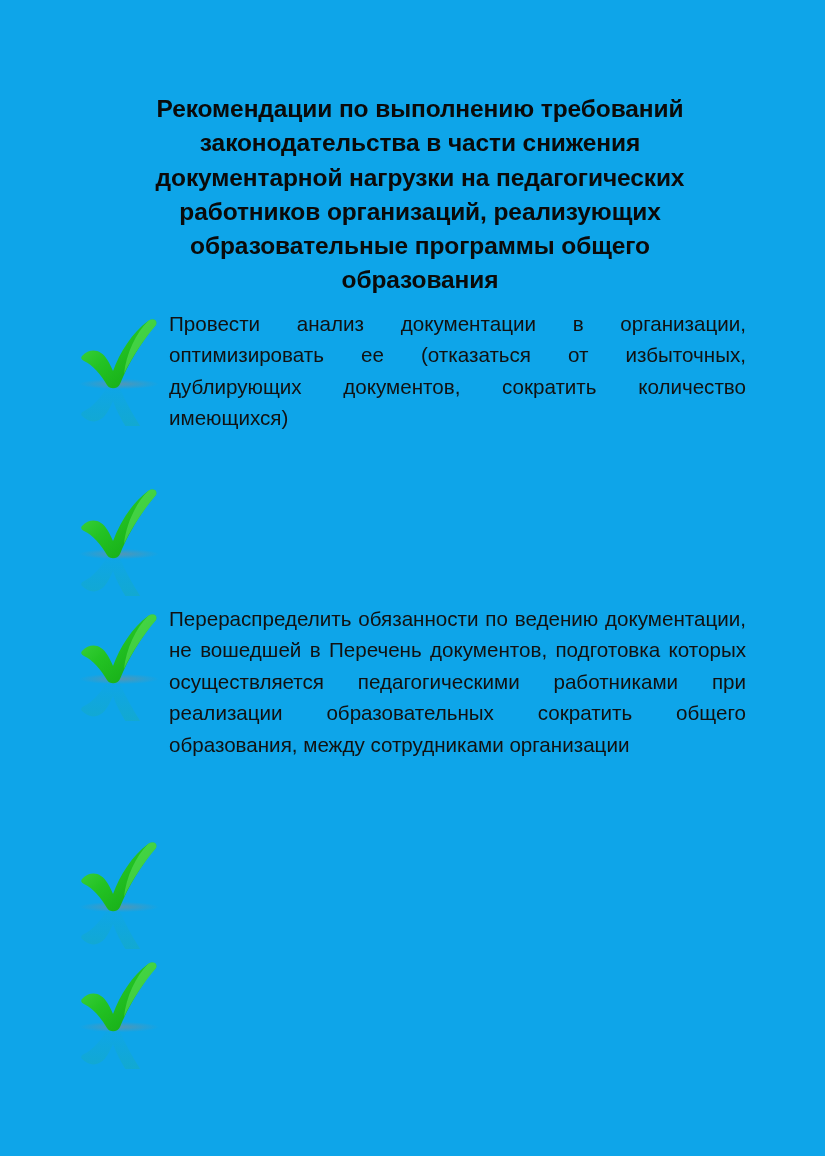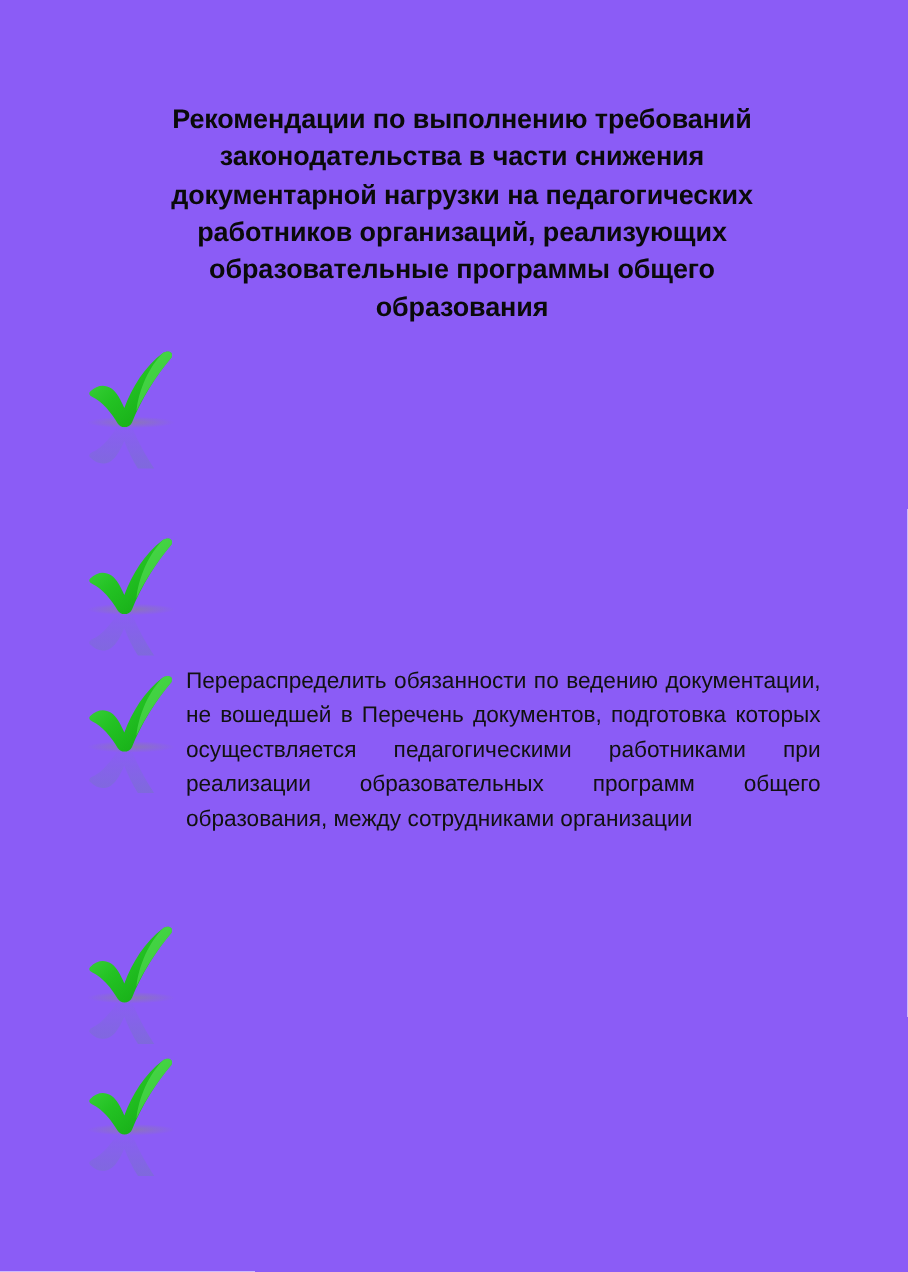--- a/index.html
+++ b/index.html
@@ -17,21 +17,21 @@
     color: #000000;
     -webkit-font-smoothing: antialiased;
   }
 
   .page {
     position: absolute;
     left: 0;
     top: 0;
     width: 825px;
     height: 1156px;
-    background: #8b5cf6;
+    background: #0ea5e9;
   }
 
   
   .title-block {
     position: absolute;
     left: 110px;
     top: 92px;
     width: 620px;
   }
   .doc-title {
@@ -127,20 +127,21 @@
           <ellipse cx="47" cy="70" rx="40" ry="5.2" fill="url(#s1)"></ellipse>
           <g transform="translate(0,0)">
             <path d="M10,42 C16,36 23,35 29,39 C34,42 38,50 41,57 C48,38 60,19 76,7 C81,4 86,6 84,11 C70,27 56,50 48,70 C46,75 38,76 35,71 C29,61 21,51 12,47 C9,45.5 8.5,43.5 10,42 Z" fill="url(#g1a)"></path>
             <path d="M76,7 C81,4 86,6 84,11 C72,25 60,43 52,60 C54,40 64,19 76,7 Z" fill="#5fe25f" opacity="0.55"></path>
           </g>
           <g transform="translate(0,144) scale(1,-1)" opacity="0.5">
             <path d="M10,42 C16,36 23,35 29,39 C34,42 38,50 41,57 C48,38 60,19 76,7 C81,4 86,6 84,11 C70,27 56,50 48,70 C46,75 38,76 35,71 C29,61 21,51 12,47 C9,45.5 8.5,43.5 10,42 Z" fill="url(#g1b)"></path>
           </g>
         </svg>
       </div>
+      <p class="item-text">Провести анализ документации в организации, оптимизировать ее (отказаться от избыточных, дублирующих документов, сократить количество имеющихся)</p>
     </div>
 
     <div class="item item-2">
       <div class="check-cell">
         <svg viewBox="0 0 96 112" xmlns="http://www.w3.org/2000/svg" aria-hidden="true">
           <defs>
             <linearGradient id="g2a" x1="0" y1="0" x2="1" y2="1">
               <stop offset="0" stop-color="#49d94a"></stop>
               <stop offset="0.45" stop-color="#23c223"></stop>
               <stop offset="1" stop-color="#11a411"></stop>
@@ -183,21 +184,21 @@
             </radialGradient>
           </defs>
           <ellipse cx="47" cy="70" rx="40" ry="5.2" fill="url(#s3)"></ellipse>
           <path d="M10,42 C16,36 23,35 29,39 C34,42 38,50 41,57 C48,38 60,19 76,7 C81,4 86,6 84,11 C70,27 56,50 48,70 C46,75 38,76 35,71 C29,61 21,51 12,47 C9,45.5 8.5,43.5 10,42 Z" fill="url(#g3a)"></path>
           <path d="M76,7 C81,4 86,6 84,11 C72,25 60,43 52,60 C54,40 64,19 76,7 Z" fill="#5fe25f" opacity="0.55"></path>
           <g transform="translate(0,144) scale(1,-1)" opacity="0.5">
             <path d="M10,42 C16,36 23,35 29,39 C34,42 38,50 41,57 C48,38 60,19 76,7 C81,4 86,6 84,11 C70,27 56,50 48,70 C46,75 38,76 35,71 C29,61 21,51 12,47 C9,45.5 8.5,43.5 10,42 Z" fill="url(#g3b)"></path>
           </g>
         </svg>
       </div>
-      <p class="item-text">Перераспределить обязанности по ведению документации, не вошедшей в Перечень документов, подготовка которых осуществляется педагогическими работниками при реализации образовательных программ общего образования, между сотрудниками организации</p>
+      <p class="item-text">Перераспределить обязанности по ведению документации, не вошедшей в Перечень документов, подготовка которых осуществляется педагогическими работниками при реализации образовательных сократить общего образования, между сотрудниками организации</p>
     </div>
 
     <div class="item item-4">
       <div class="check-cell">
         <svg viewBox="0 0 96 112" xmlns="http://www.w3.org/2000/svg" aria-hidden="true">
           <defs>
             <linearGradient id="g4a" x1="0" y1="0" x2="1" y2="1">
               <stop offset="0" stop-color="#49d94a"></stop>
               <stop offset="0.45" stop-color="#23c223"></stop>
               <stop offset="1" stop-color="#11a411"></stop>

